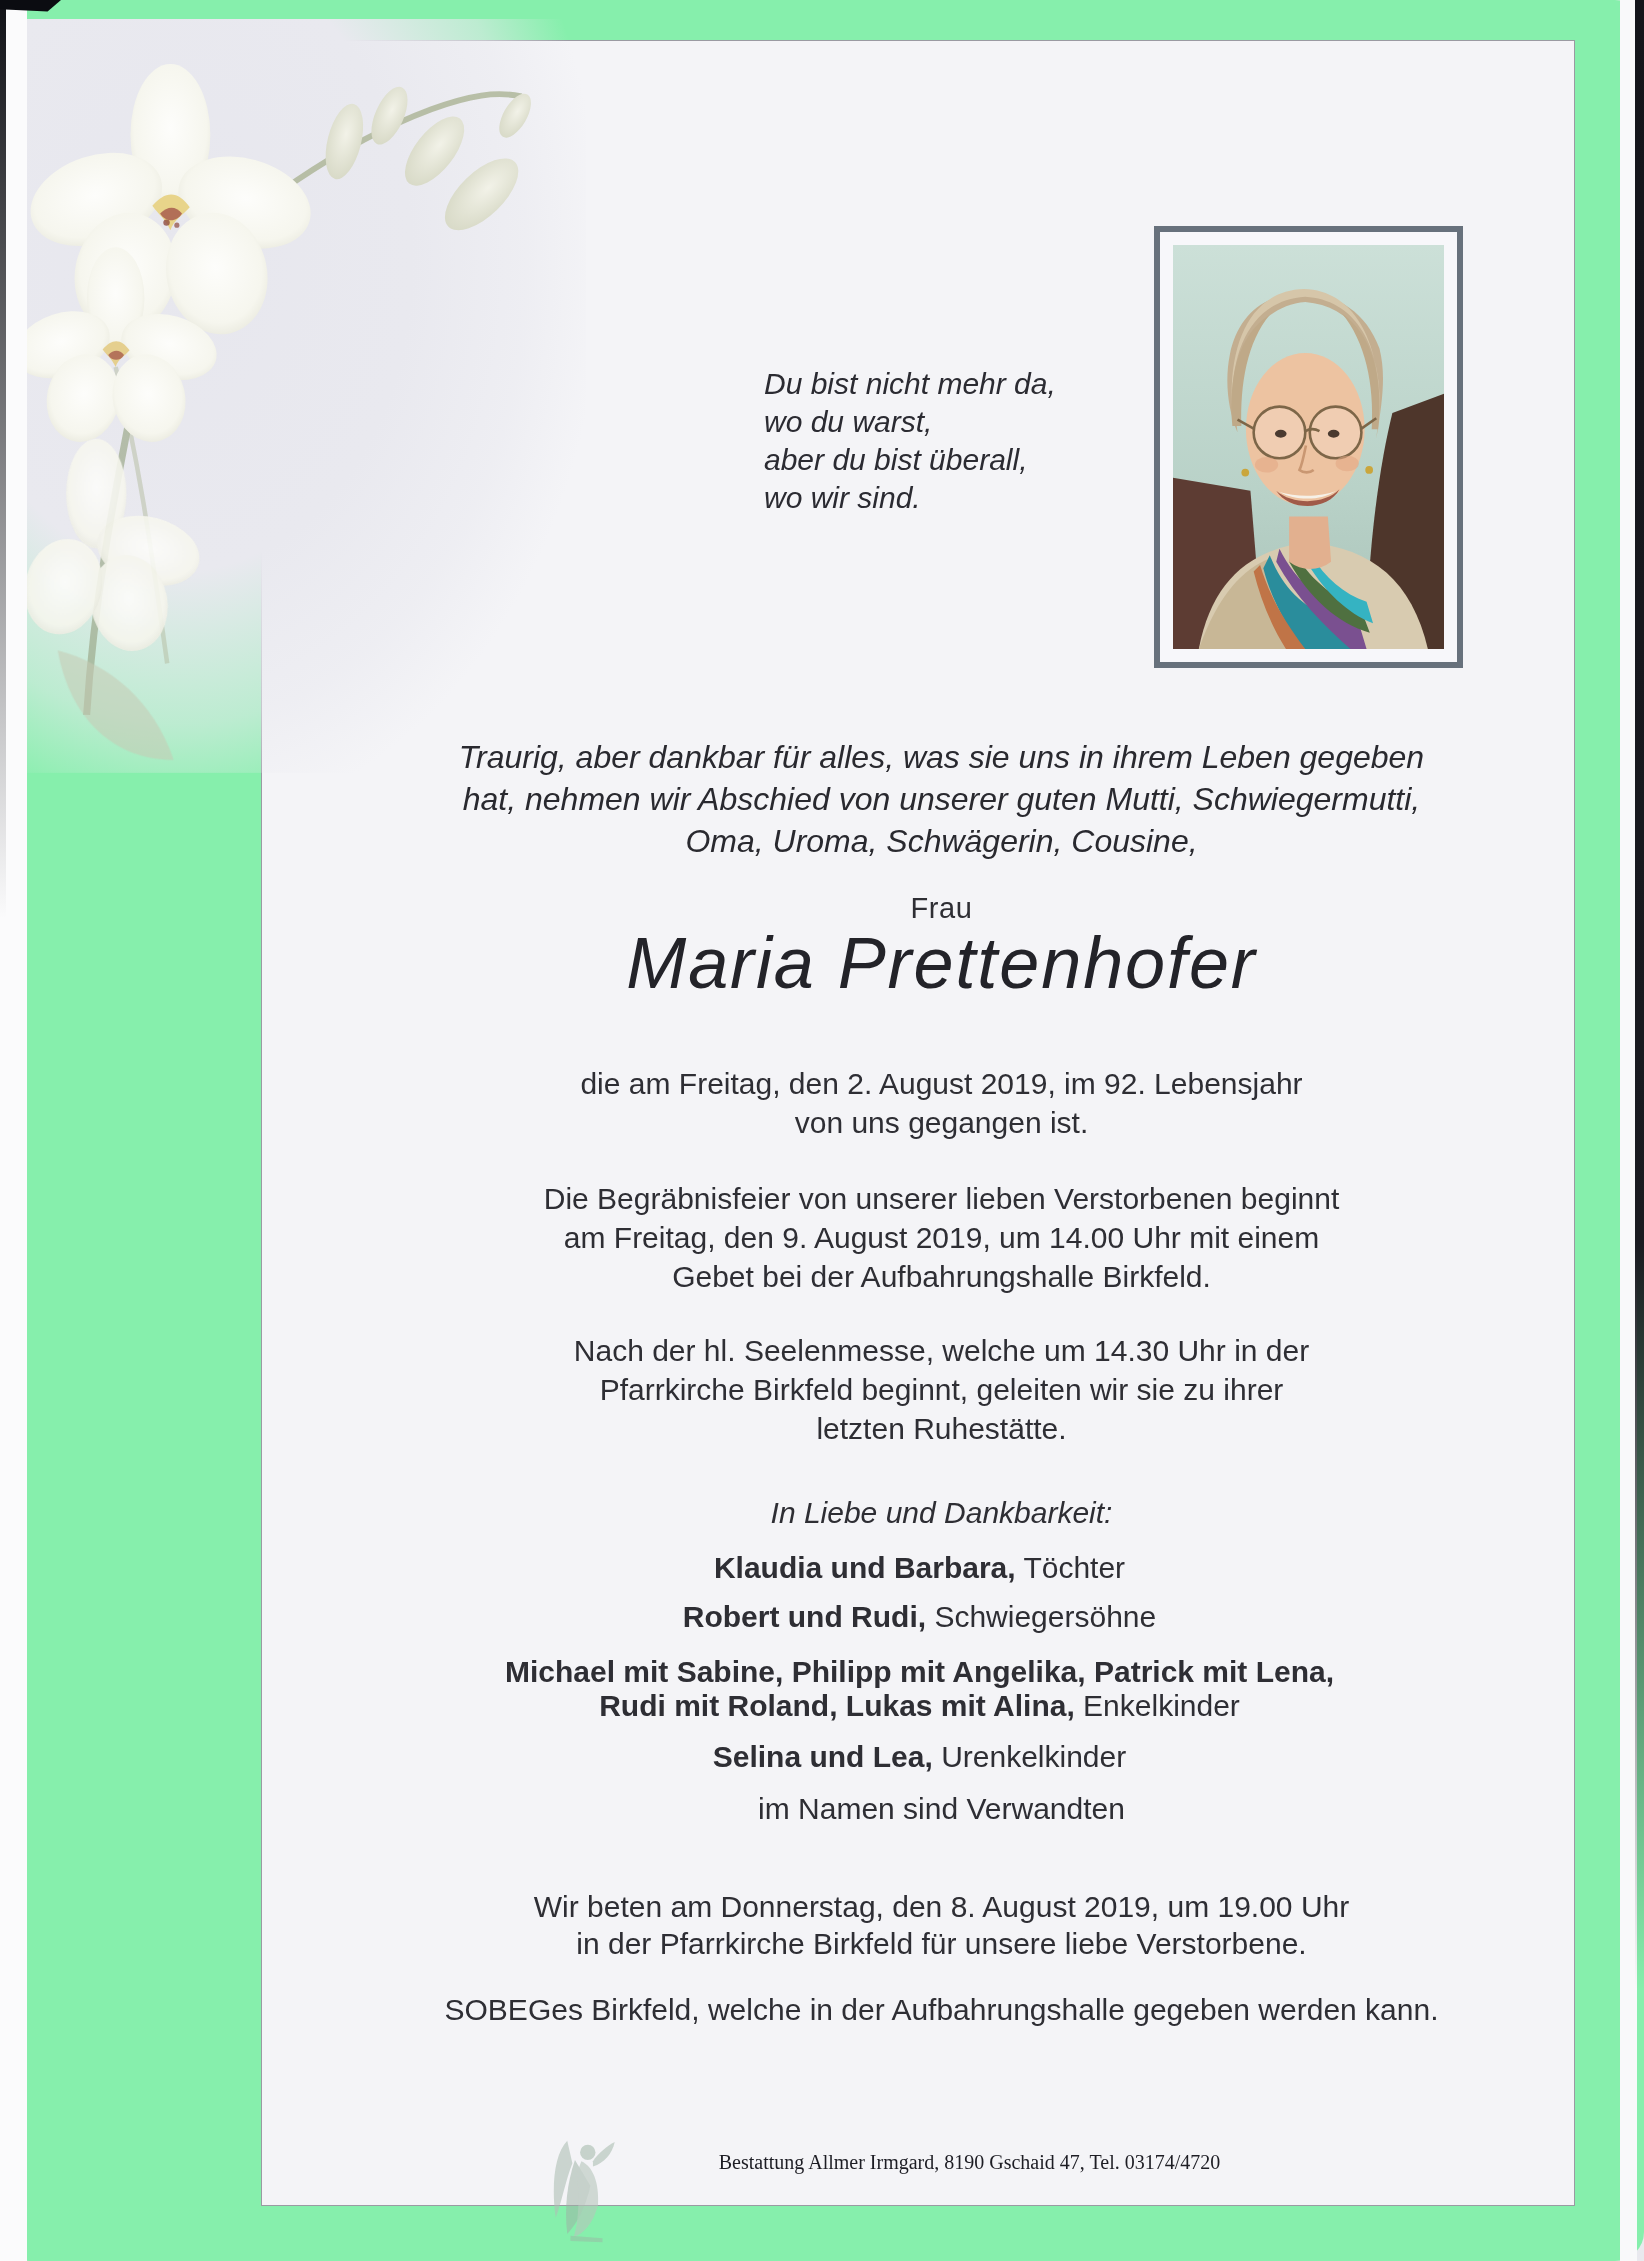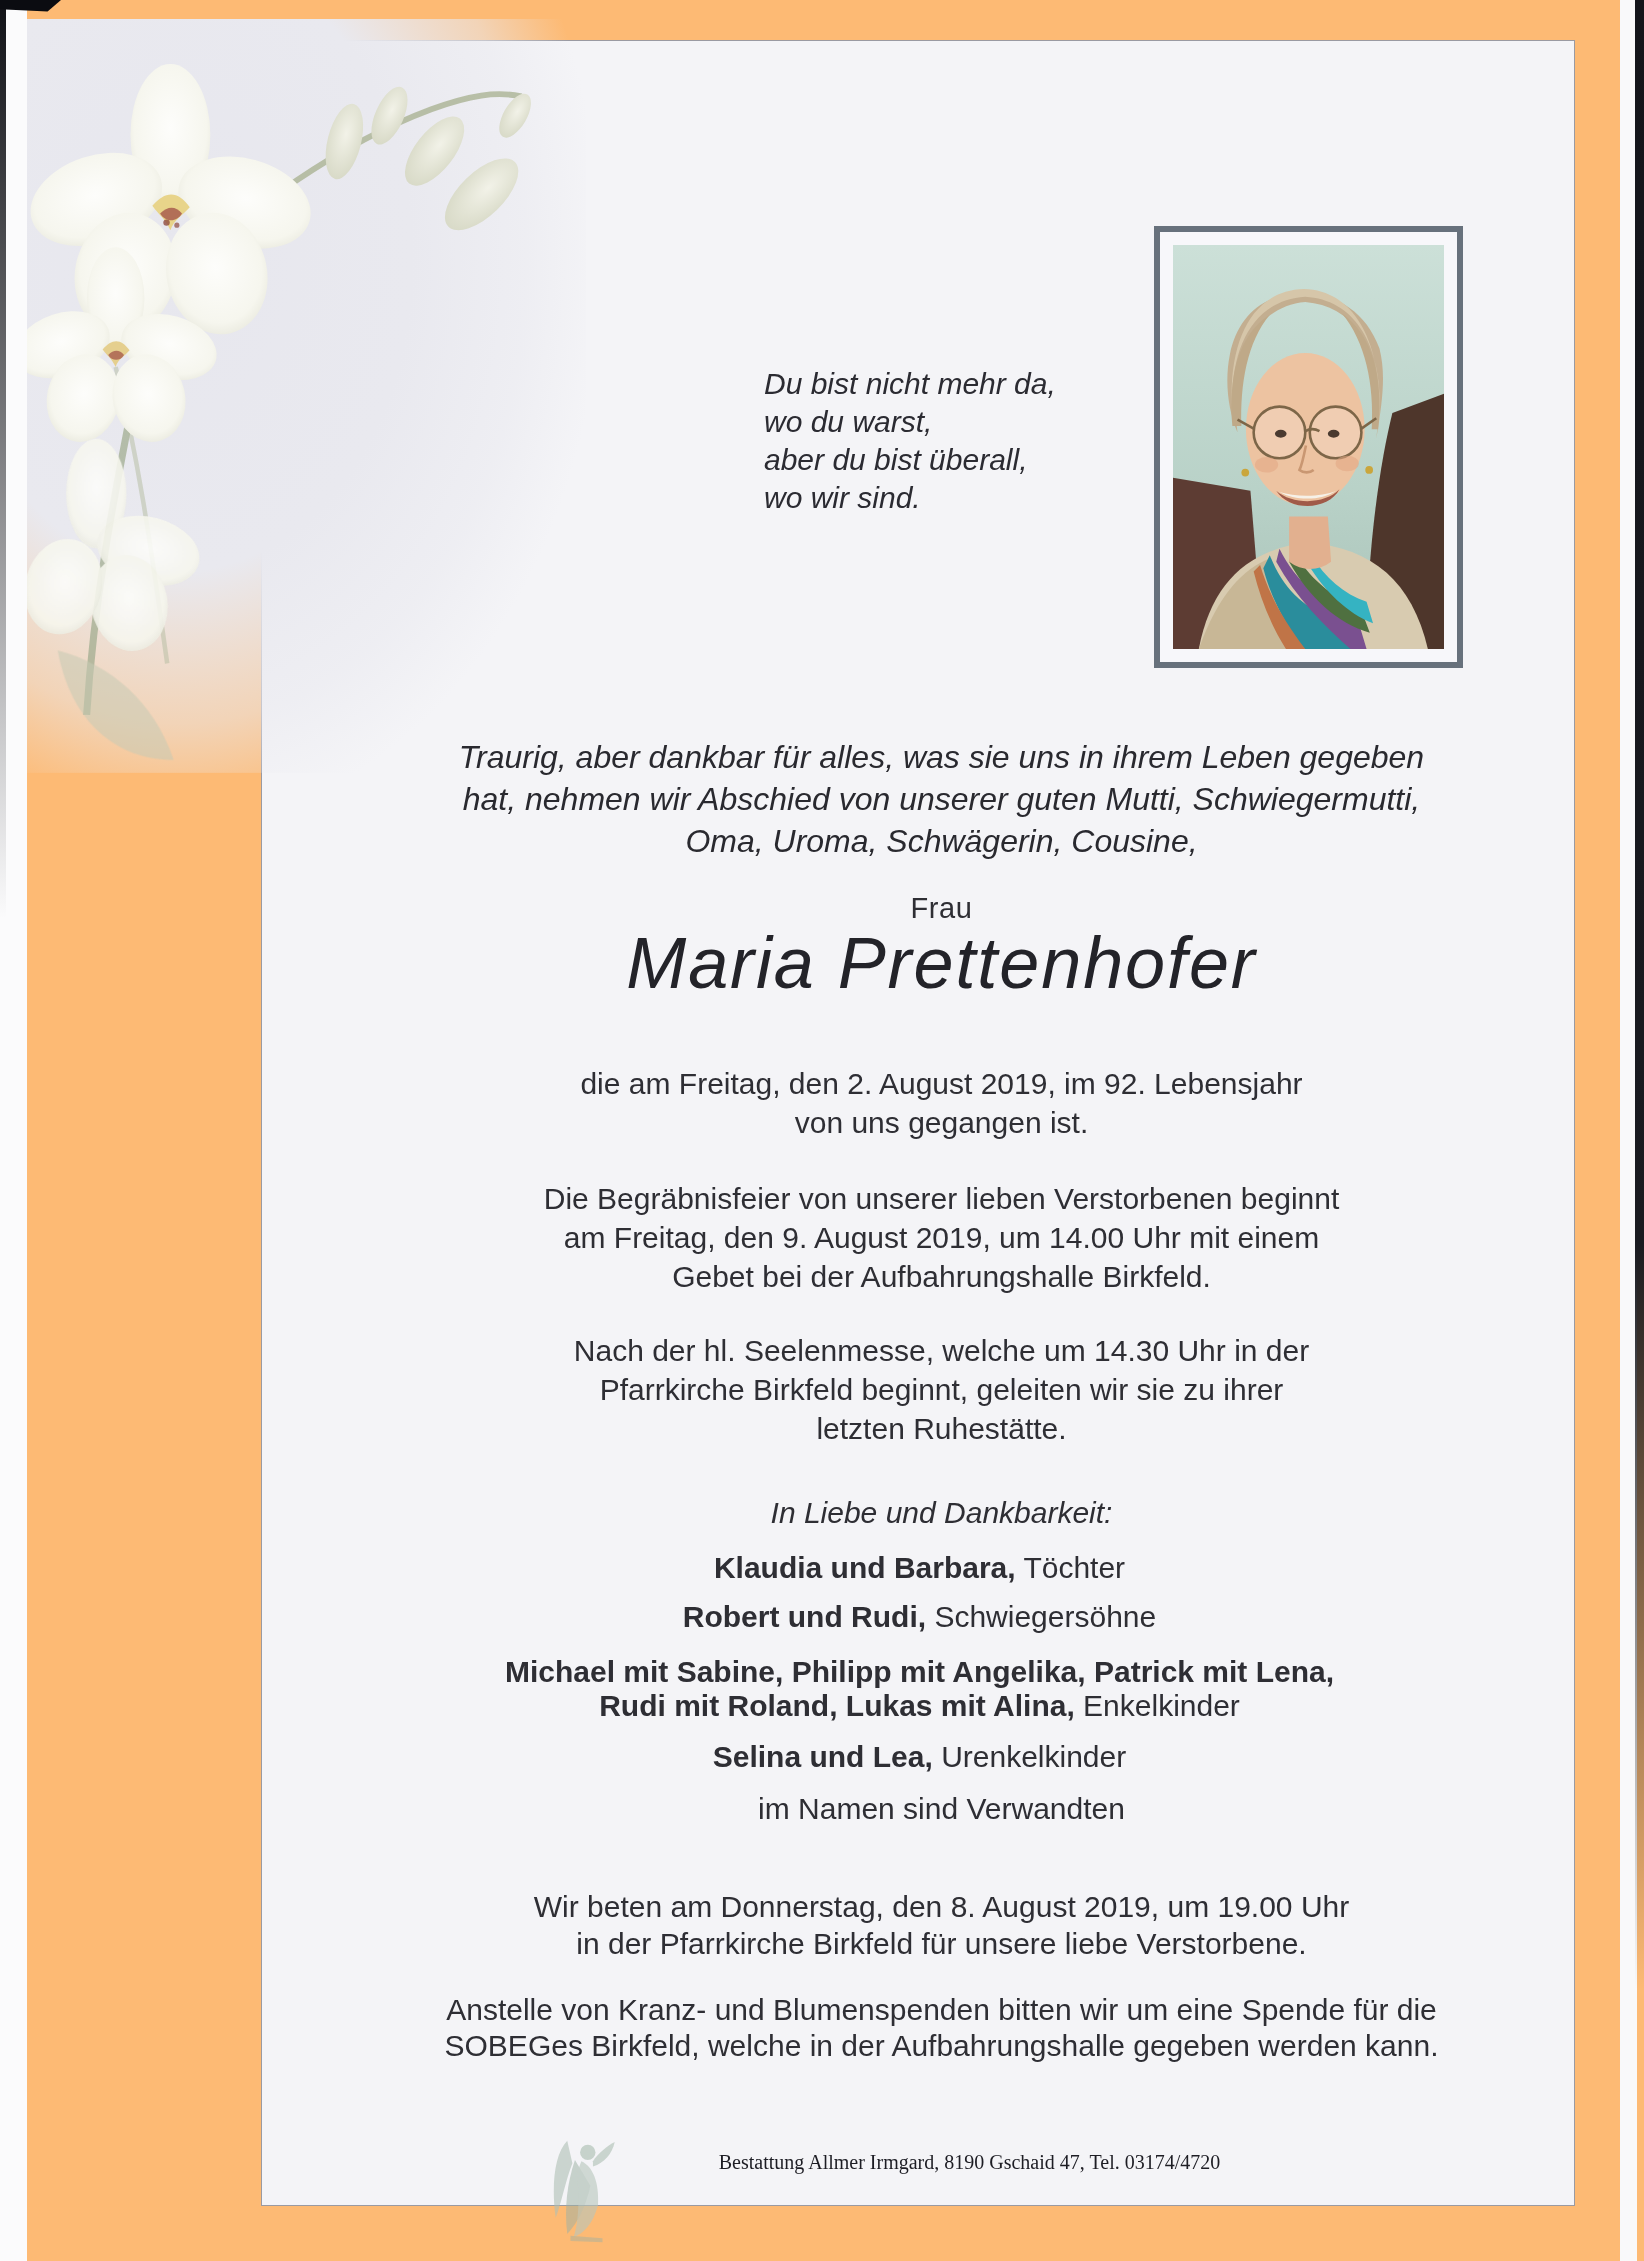--- a/index.html
+++ b/index.html
@@ -1,17 +1,17 @@
 <!DOCTYPE html>
 <html style="font-size:10.3px"><head>
 <meta charset="utf-8">
 <style>
   html,body{margin:0;padding:0;}
   body{width:1644px;height:2261px;overflow:hidden;background:#e9e9ee;}
-  .page{position:relative;width:1644px;height:2261px;background:#fdba74;font-family:"Liberation Sans",sans-serif;}
+  .page{position:relative;width:1644px;height:2261px;background:#86efac;font-family:"Liberation Sans",sans-serif;border-radius:29px;}
   
   .frame{position:absolute;left:261px;top:40px;width:1314px;height:2166px;border:1.9px solid #9a9aa2;background:#f4f4f7;box-sizing:border-box;}
   
   .cblock{position:absolute;left:261px;width:1317px;text-align:center;color:#2e2e34;padding-left:22px;}
   .body-txt{font-size:30px;line-height:39px;}
   .strong{font-weight:bold;text-align:right;}
   .poem{position:absolute;left:764px;top:365px;font-size:30px;line-height:38px;font-style:italic;color:#2b2b32;text-align:left;}
   .intro{top:736px;font-size:32px;line-height:42px;font-style:italic;color:#29292f;}
   .salutation{top:892px;font-size:29px;letter-spacing:0.6px;}
   .deceased{top:922px;font-size:72px;font-style:italic;font-weight:400;letter-spacing:1.9px;color:#232329;}
@@ -216,21 +216,20 @@
   </div>
 
   <div class="cblock body-txt closing">im Namen sind Verwandten</div>
 
   <div class="cblock body-txt prayer">
     <div>Wir beten am Donnerstag, den 8. August 2019, um 19.00 Uhr</div>
     <div>in der Pfarrkirche Birkfeld für unsere liebe Verstorbene.</div>
   </div>
 
   <div class="cblock body-txt donation">
-    <div>Anstelle von Kranz- und Blumenspenden bitten wir um eine Spende für die</div>
     <div>SOBEGes Birkfeld, welche in der Aufbahrungshalle gegeben werden kann.</div>
   </div>
 
   <div class="angel">
     <svg viewBox="0 0 120 180" xmlns="http://www.w3.org/2000/svg">
       <path d="M30,20 C10,40 5,90 12,140 C20,120 28,80 38,55 Z" fill="#aebfb4" opacity="0.8"></path>
       <path d="M42,50 C30,85 25,125 30,165 C45,150 60,120 66,90 Z" fill="#9db1a4" opacity="0.7"></path>
       <circle cx="62" cy="38" r="12" fill="#a7bbae" opacity="0.8"></circle>
       <path d="M52,52 C70,60 80,85 78,120 C70,150 55,165 40,170 C50,140 48,95 45,70 Z" fill="#b7c6bb" opacity="0.8"></path>
       <path d="M70,60 C88,55 100,40 104,22 C92,28 78,40 70,52 Z" fill="#a2b6a8" opacity="0.7"></path>

